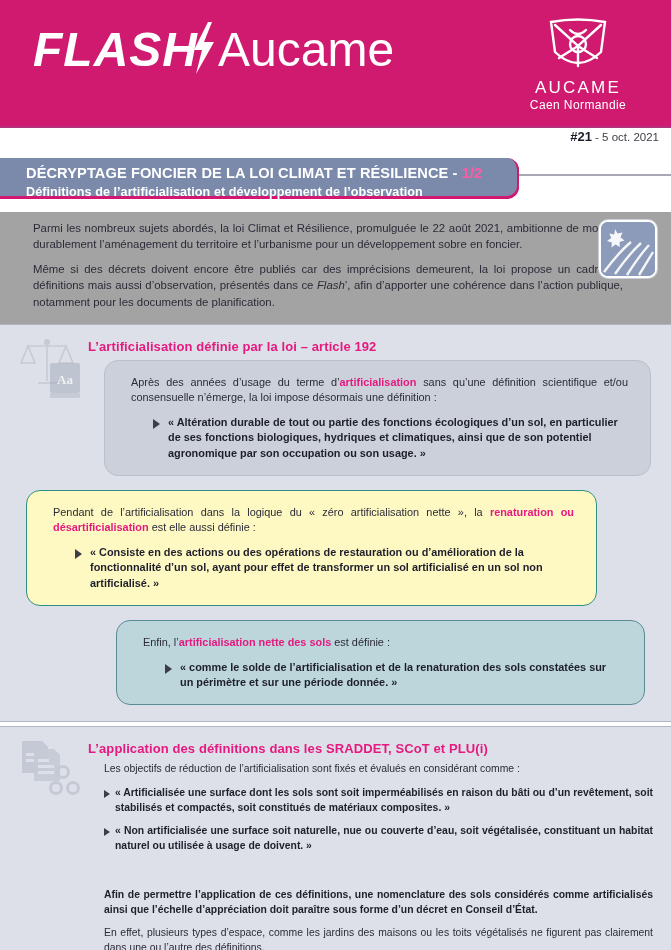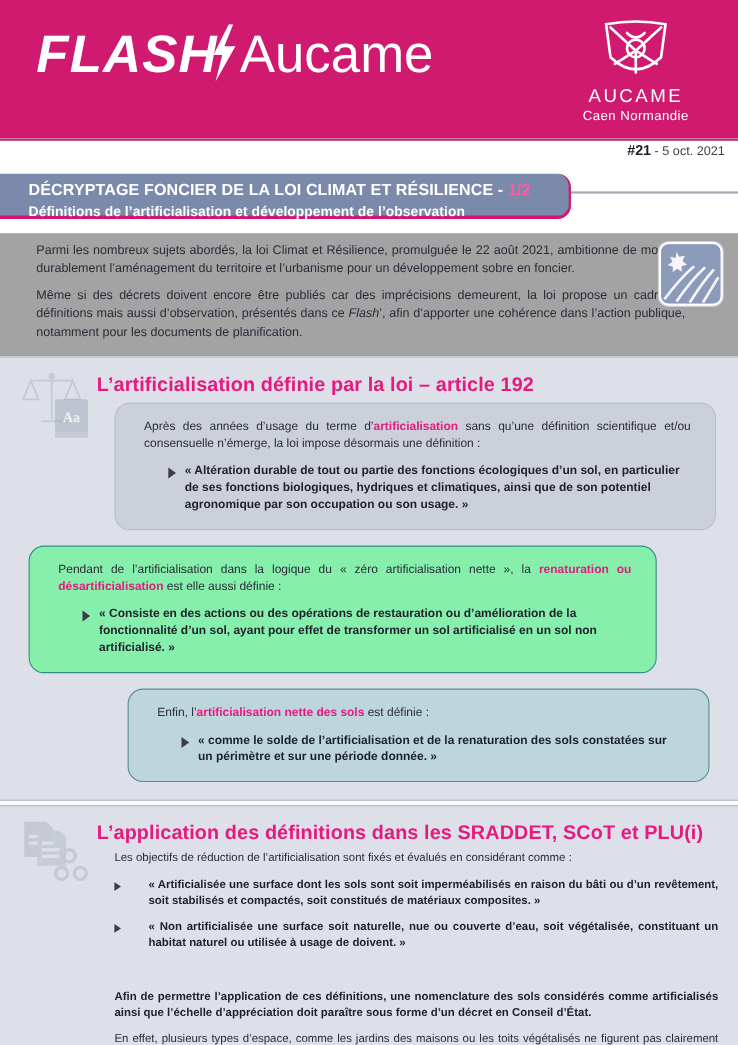--- a/index.html
+++ b/index.html
@@ -144,21 +144,21 @@
   }
   .section + .section { margin-top: 4px; }
   .sec-icon {
     position: absolute;
     left: 16px; top: 8px;
     width: 72px; height: 68px;
     opacity: 0.55;
   }
   .sec-title {
     color: #e5197f;
-    font-size: 18px;
+    font-size: 13px;
     font-weight: 700;
     padding: 14px 0 0 88px;
     letter-spacing: 0.1px;
   }
 
   
   .defbox {
     position: relative;
     padding: 14px 22px 14px 26px;
     border-radius: 14px;
@@ -187,21 +187,21 @@
   }
 
   .box-grey {
     margin: 6px 20px 0 104px;
     background: #cbd0da;
     border: 1px solid #b9bfcb;
     border-radius: 14px;
   }
   .box-teal {
     margin: 14px 74px 0 26px;
-    background: #86efac;
+    background: #fef9c3;
     border: 1.3px solid #2e8f85;
     border-radius: 14px;
   }
   .box-blue {
     margin: 14px 26px 0 116px;
     background: #bcd6dc;
     border: 1.3px solid #5a8c96;
     border-radius: 14px;
   }
   .sec-pad-bottom { height: 16px; }
@@ -213,21 +213,21 @@
     padding: 6px 18px 10px 104px;
     flex-direction: column;
   }
   .col { flex: 1 1 0; }
   .col p {
     font-size: 10.4px; line-height: 14.6px;
     color: #2b2b38; text-align: justify;
   }
   .col p.lead { margin-bottom: 9px; }
   .col p.strong { font-weight: 700; color: #1f1f2c; }
-  .col .bullet-row { padding-left: 0; margin-top: 0; margin-bottom: 9px; gap: 20px; }
+  .col .bullet-row { padding-left: 0; margin-top: 0; margin-bottom: 9px; }
   .col .bullet-row p { font-size: 10.4px; line-height: 14.6px; }
   .col .tri { border-left-width: 6px; border-top-width: 4.5px; border-bottom-width: 4.5px; margin-right: 5px; }
   .rightcol p.head { font-weight: 700; color: #1f1f2c; margin-bottom: 9px; }
 
   
   .photos {
     display: flex;
     gap: 10px;
     padding: 2px 36px 0 104px;
   }

